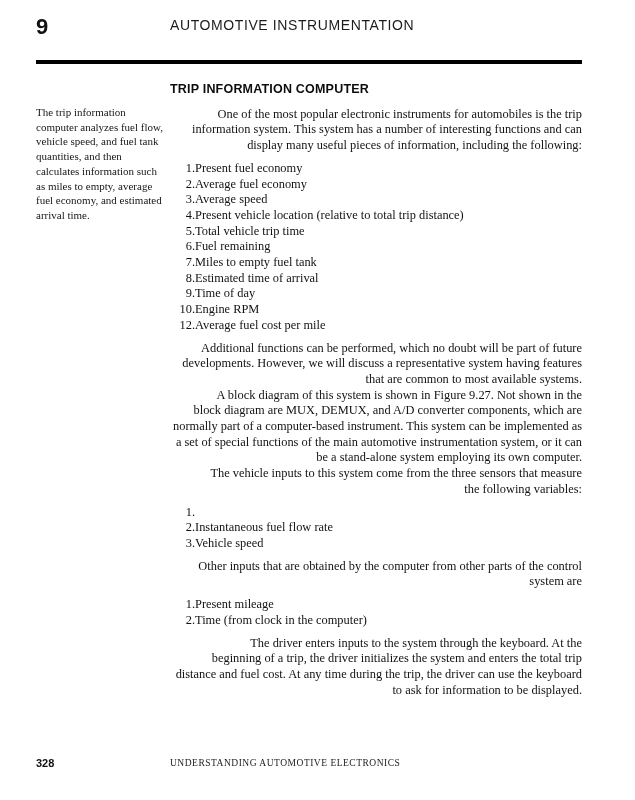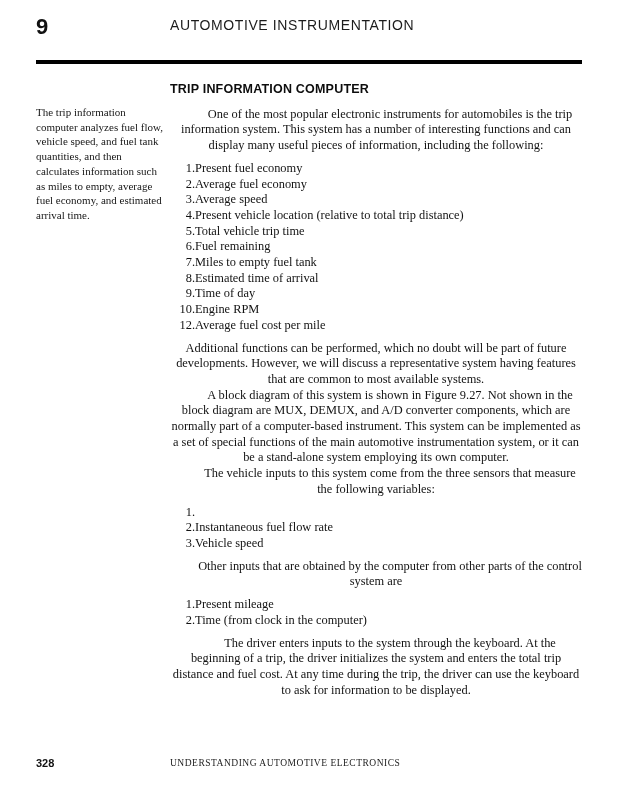--- a/index.html
+++ b/index.html
@@ -62,21 +62,21 @@
     line-height: 15.7px;
   }
   .section-title {
     font-family: "Liberation Sans", sans-serif;
     font-weight: bold;
     font-size: 12.5px;
     letter-spacing: 0.2px;
     margin-bottom: 9px;
     color: #0d0d0d;
   }
-  .para { text-align: center; }
+  .para { text-align: right; }
   .para.first-indent { text-indent: 28px; }
   .num-list { margin: 7px 0; }
   .list-row { display: flex; }
   .list-num {
     flex: none;
     width: 25px;
     text-align: right;
   }
   .list-text { margin-left: 0; }
   .footer-page-number {

